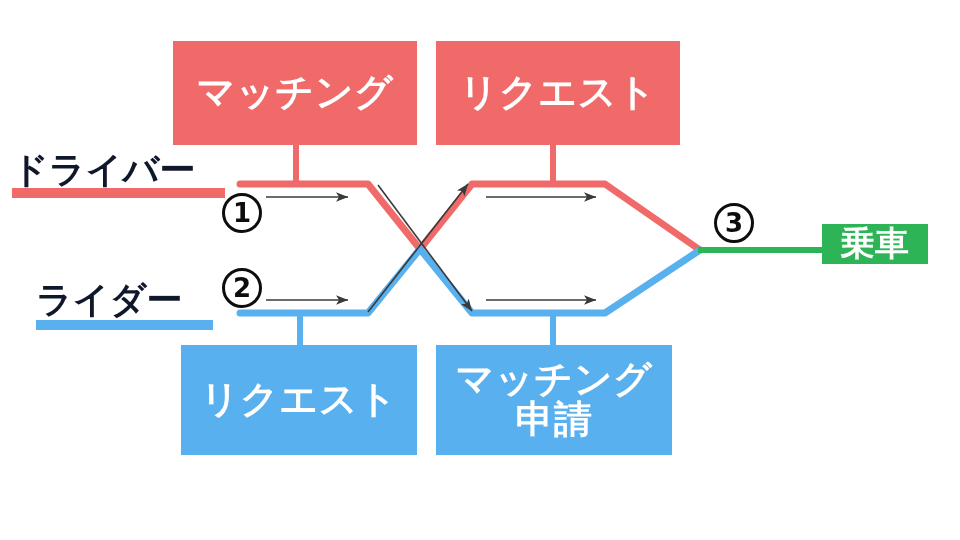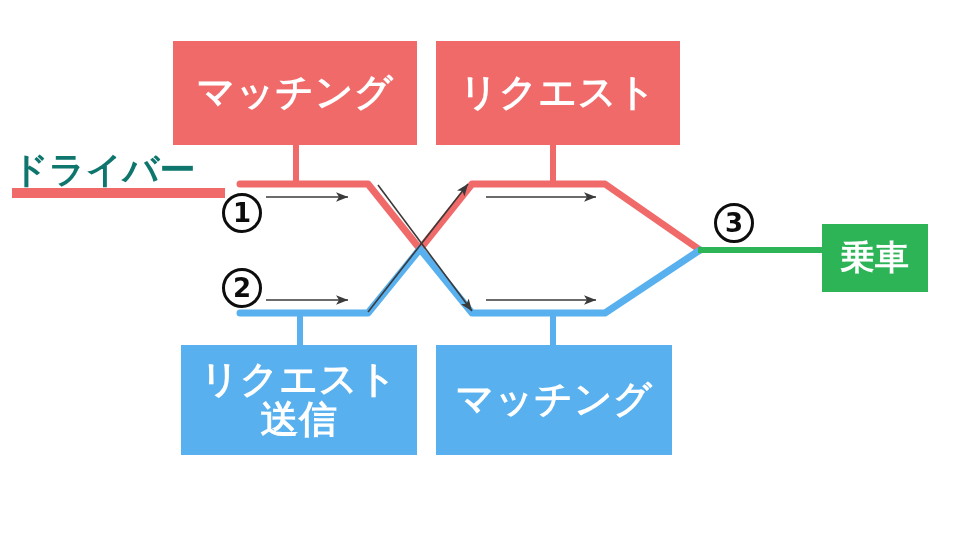--- a/index.html
+++ b/index.html
@@ -40,26 +40,26 @@
     white-space: nowrap;
   }
   .box-red   { background: #f16a6a; }
   .box-blue  { background: #58b0ef; }
   .box-green { background: #2db457; }
 
   .box-driver-a { left: 173px; top: 41px;  width: 244px; height: 104px; font-size: 38px; }
   .box-driver-b { left: 436px; top: 41px;  width: 244px; height: 104px; font-size: 38px; }
   .box-rider-a  { left: 181px; top: 345px; width: 236px; height: 110px; font-size: 38px; }
   .box-rider-b  { left: 436px; top: 345px; width: 236px; height: 110px; font-size: 38px; }
-  .box-ride     { left: 822px; top: 224px; width: 106px; height: 68px;  font-size: 34px; }
+  .box-ride     { left: 822px; top: 224px; width: 106px; height: 40px;  font-size: 34px; }
 
   .lane-label {
     position: absolute;
     font-weight: 800;
-    color: #0f766e;
+    color: #0f172a;
     white-space: nowrap;
     line-height: 1;
   }
   .lane-label .underline {
     position: absolute;
     left: 0;
     height: 10px;
   }
   .label-driver { left: 12px; top: 152px; font-size: 36px; letter-spacing: 0px; }
   .label-driver .underline { width: 213px; top: 36px; background: #f16a6a; }
@@ -115,36 +115,40 @@
     <line x1="486" y1="300" x2="596" y2="300" stroke="#3a3a3a" stroke-width="1.6" marker-end="url(#thinArrow)"></line>
 
     <line x1="378" y1="185" x2="472" y2="311" stroke="#3a3a3a" stroke-width="1.6" marker-end="url(#thinArrow)"></line>
     <line x1="368" y1="312" x2="468" y2="184" stroke="#3a3a3a" stroke-width="1.6" marker-end="url(#thinArrow)"></line>
   </svg>
 
   <div class="lane-label label-driver">
     <span>ドライバー</span>
     <span class="underline"></span>
   </div>
+  <div class="lane-label label-rider">
+    <span>ライダー</span>
+    <span class="underline"></span>
+  </div>
 
   <div class="node-box box-red box-driver-a">
     <span class="ln">マッチング</span>
   </div>
 
   <div class="node-box box-red box-driver-b">
     <span class="ln">リクエスト</span>
   </div>
 
   <div class="node-box box-blue box-rider-a">
     <span class="ln">リクエスト</span>
-    <span class="ln">送信</span>
   </div>
 
   <div class="node-box box-blue box-rider-b">
     <span class="ln">マッチング</span>
+    <span class="ln">申請</span>
   </div>
 
   <div class="node-box box-green box-ride">
     <span class="ln">乗車</span>
   </div>
 
   <div class="step-circle step-1">
     <span>1</span>
   </div>
   <div class="step-circle step-2">

